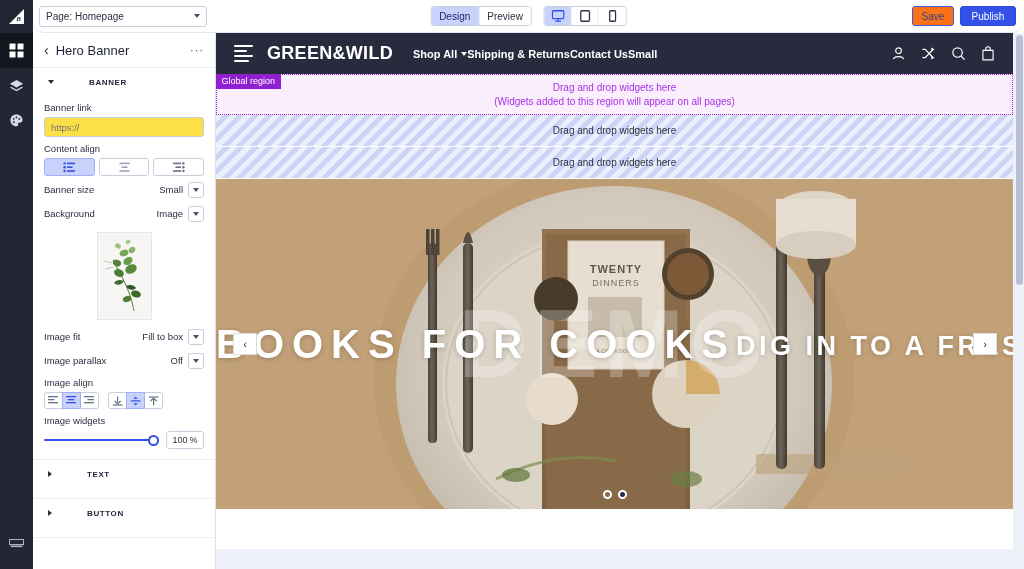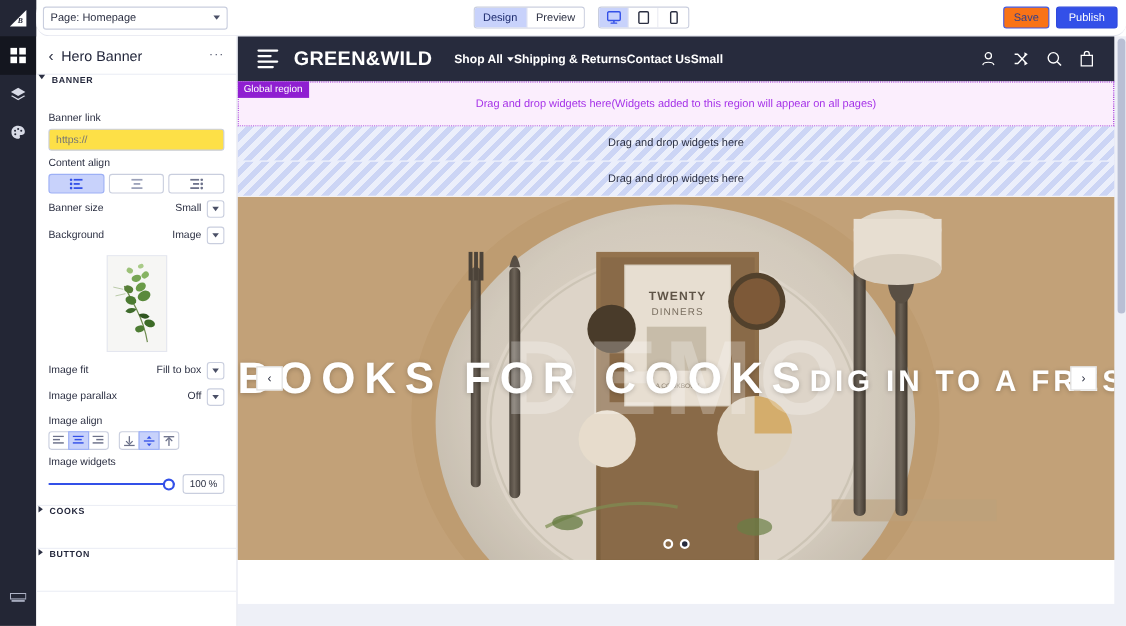--- a/index.html
+++ b/index.html
@@ -102,23 +102,24 @@
     overflow: hidden;
   }
   .panel-head {
     height: 35px; display: flex; align-items: center; padding: 0 11px;
     border-bottom: 1px solid #eceef5;
   }
   .back-chev { font-size: 14px; color: #2b2f42; margin-right: 7px; cursor: pointer; line-height: 1; }
   .panel-title { font-size: 13px; font-weight: 400; color: #1f2338; flex: 1; }
   .dots { color: #4a4f66; letter-spacing: 1px; font-size: 11px; cursor: pointer; }
   .sect-head {
-    height: 28px; display: flex; align-items: flex-start; padding: 0 2px;
+    height: 28px; display: flex; align-items: center; padding: 0 15px;
     font-size: 8px; font-weight: bold; letter-spacing: .6px; color: #1f2338;
     cursor: pointer;
+    gap: 29px;
   }
   .tri-dn { width:0;height:0;border-left:3.2px solid transparent;border-right:3.2px solid transparent;border-top:4px solid #2b2f42; margin-right:6px; }
   .tri-rt { width:0;height:0;border-top:3.2px solid transparent;border-bottom:3.2px solid transparent;border-left:4px solid #2b2f42; margin-right:6px; }
   .sect-body { padding: 0 11px; }
   .field-label { font-size: 9.5px; color: #2b2f42; margin: 6px 0 4px; }
   .text-input {
     width: 100%; height: 20px; border: 1px solid #c9cede; border-radius: 3px;
     padding: 0 6px; font-size: 9.5px; color: #6b7089; background: #fde047;
     font-family: "Liberation Sans", sans-serif;
   }
@@ -190,21 +191,21 @@
   .hamb i:nth-child(4){ width: 15px; }
   .brand { color: #fff; font-size: 18px; font-weight: bold; letter-spacing: .3px; margin-right: 20px; white-space: nowrap; }
   .nav-links { display: flex; align-items: center; gap: 0; }
   .nav-link { color: #fff; font-size: 11px; font-weight: bold; display: flex; align-items: center; gap: 4px; cursor: pointer; white-space: nowrap; }
   .nav-caret { width:0;height:0;border-left:3px solid transparent;border-right:3px solid transparent;border-top:4px solid #fff; }
   .nav-icons { margin-left: auto; display: flex; align-items: center; gap: 15px; }
   .nav-ico { cursor: pointer; display: flex; }
 
   
   .dz {
-    position: relative; display: flex; flex-direction: row;
+    position: relative; display: flex; flex-direction: column;
     align-items: center; justify-content: center;
     font-size: 10px;
   }
   .dz-global {
     height: 41px;
     background: #fbeefd;
     border: 1.5px dotted #9b27d6;
     color: #a531e8;
     line-height: 14px;
     text-align: center;
@@ -522,21 +523,21 @@
         <div class="opacity-box">
           <span>100</span>
           <span>%</span>
         </div>
       </div>
     </div>
 
     <div class="divider"></div>
     <div class="sect-head">
       <span class="tri-rt"></span>
-      <span>COOKS</span>
+      <span>TEXT</span>
     </div>
     <div class="divider"></div>
     <div class="sect-head">
       <span class="tri-rt"></span>
       <span>BUTTON</span>
     </div>
     <div class="divider"></div>
   </div>
 
   <div class="canvas">

